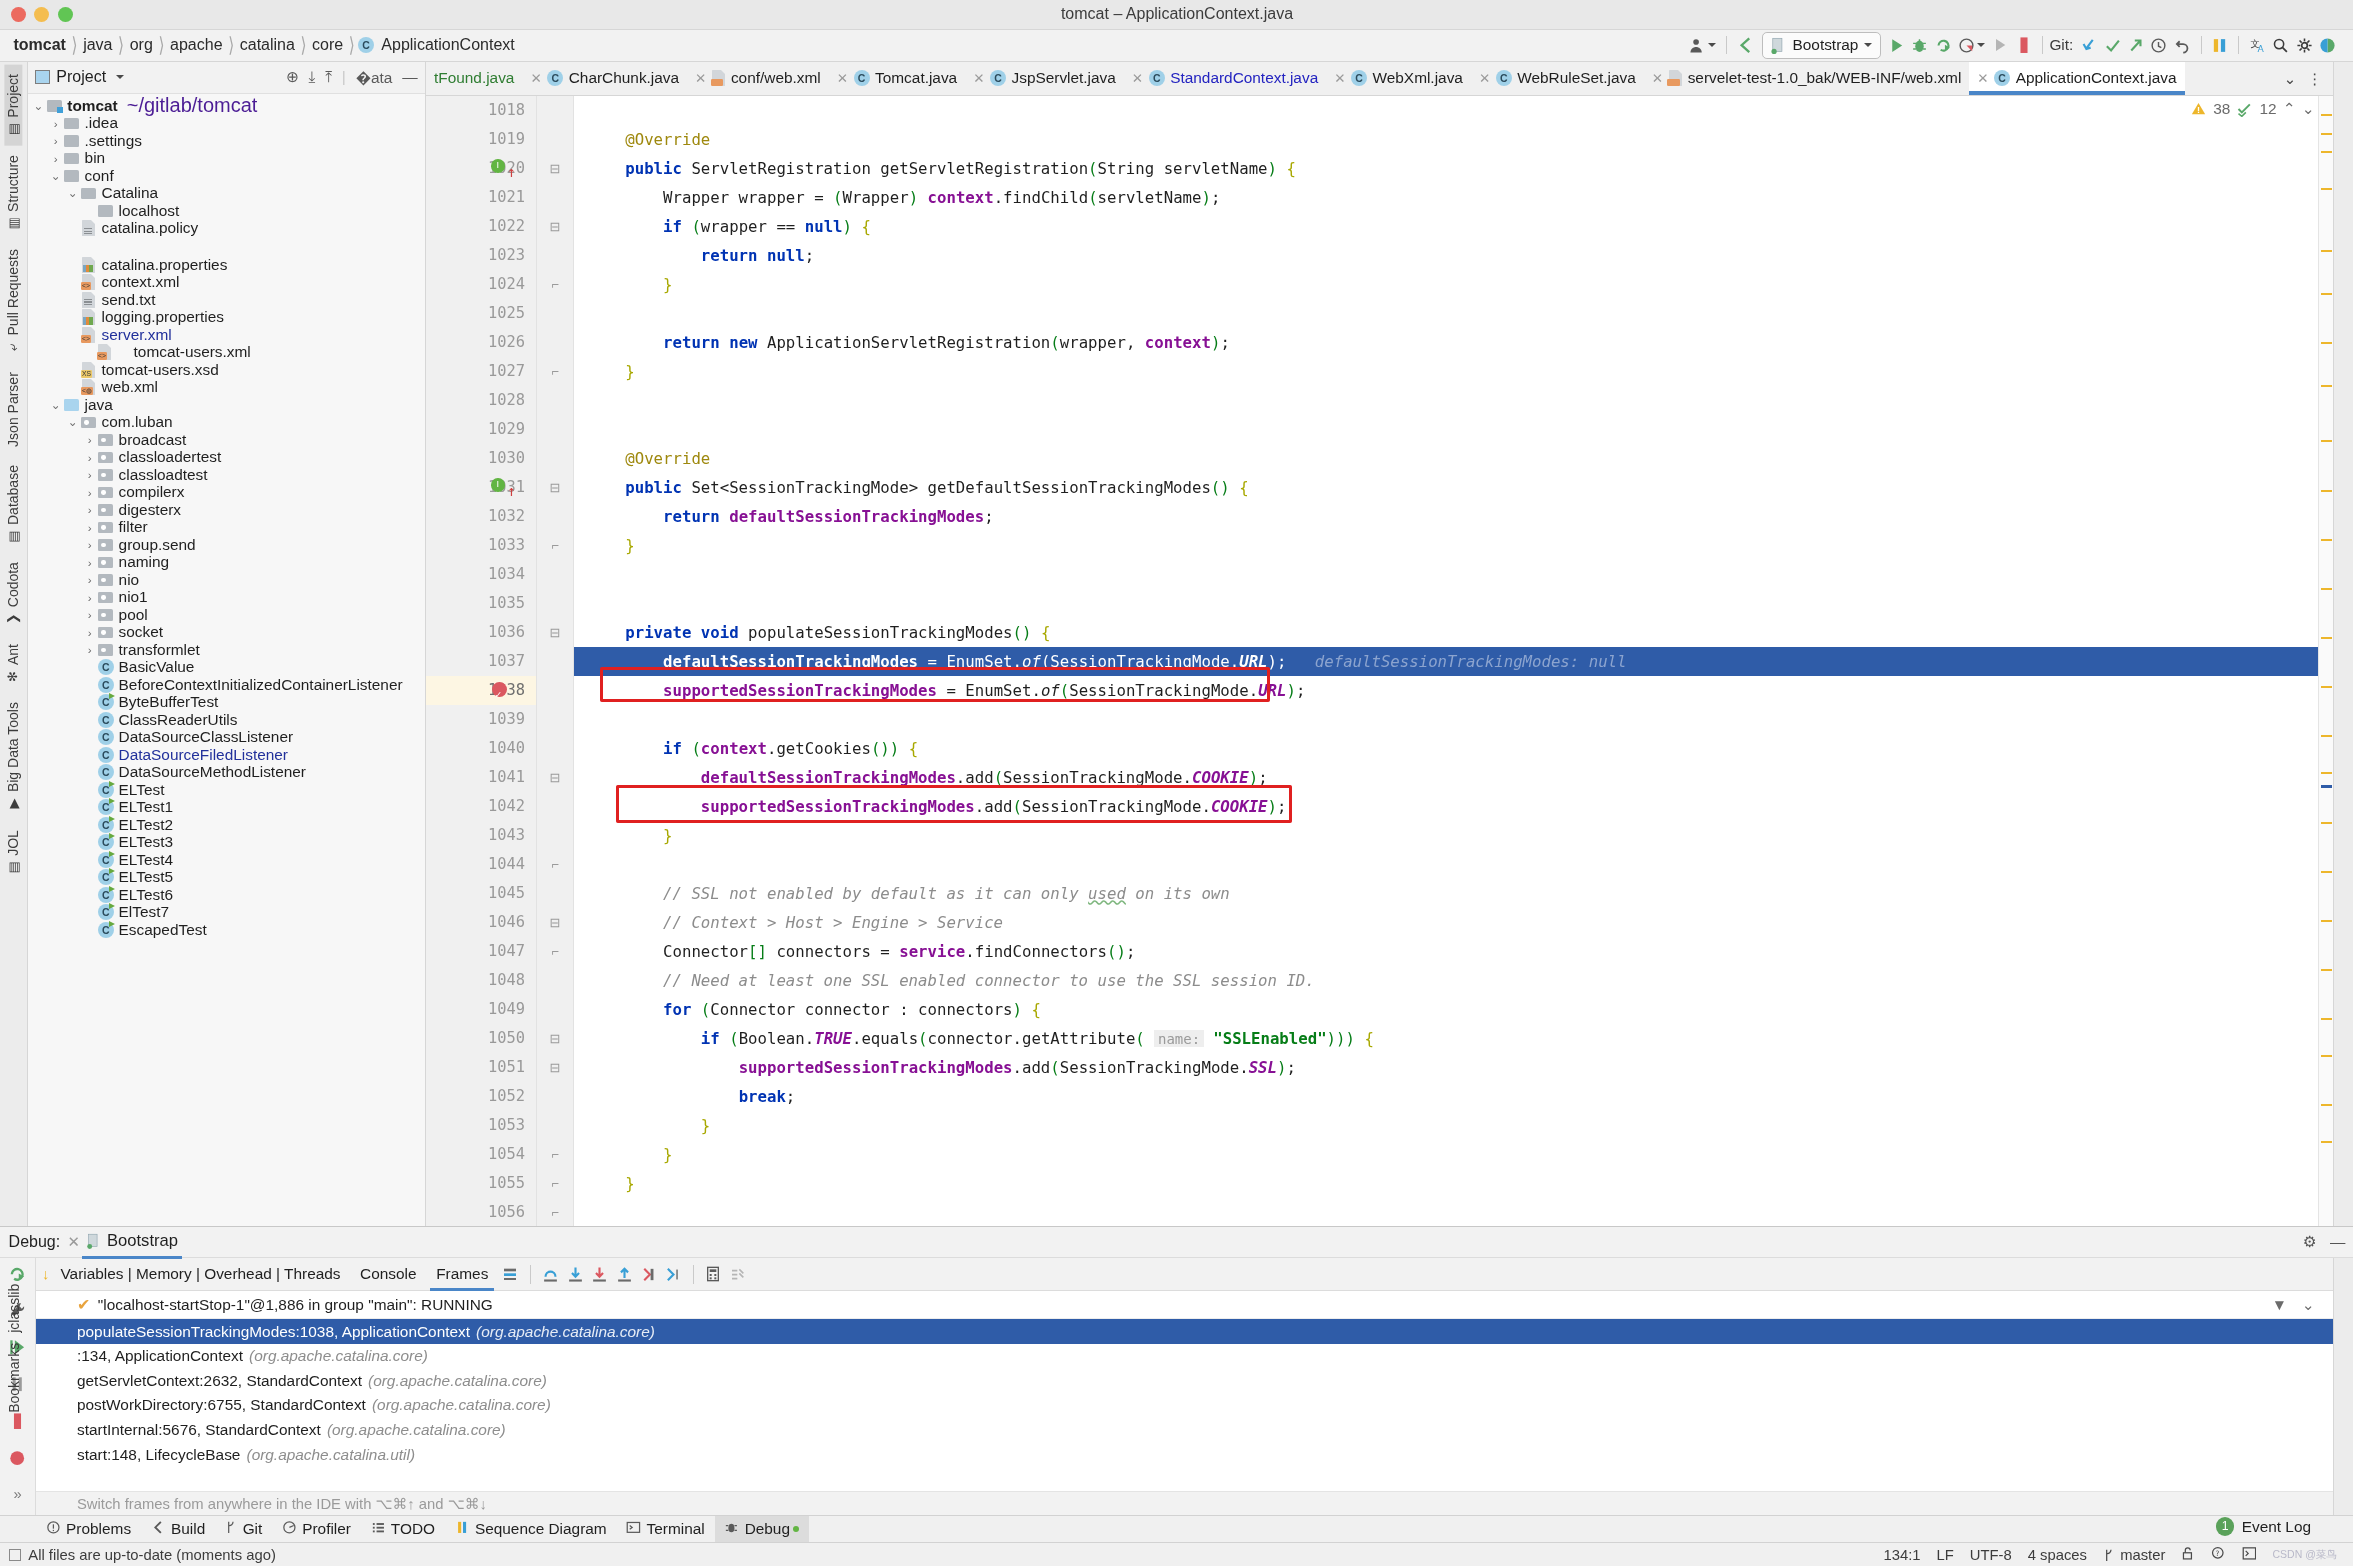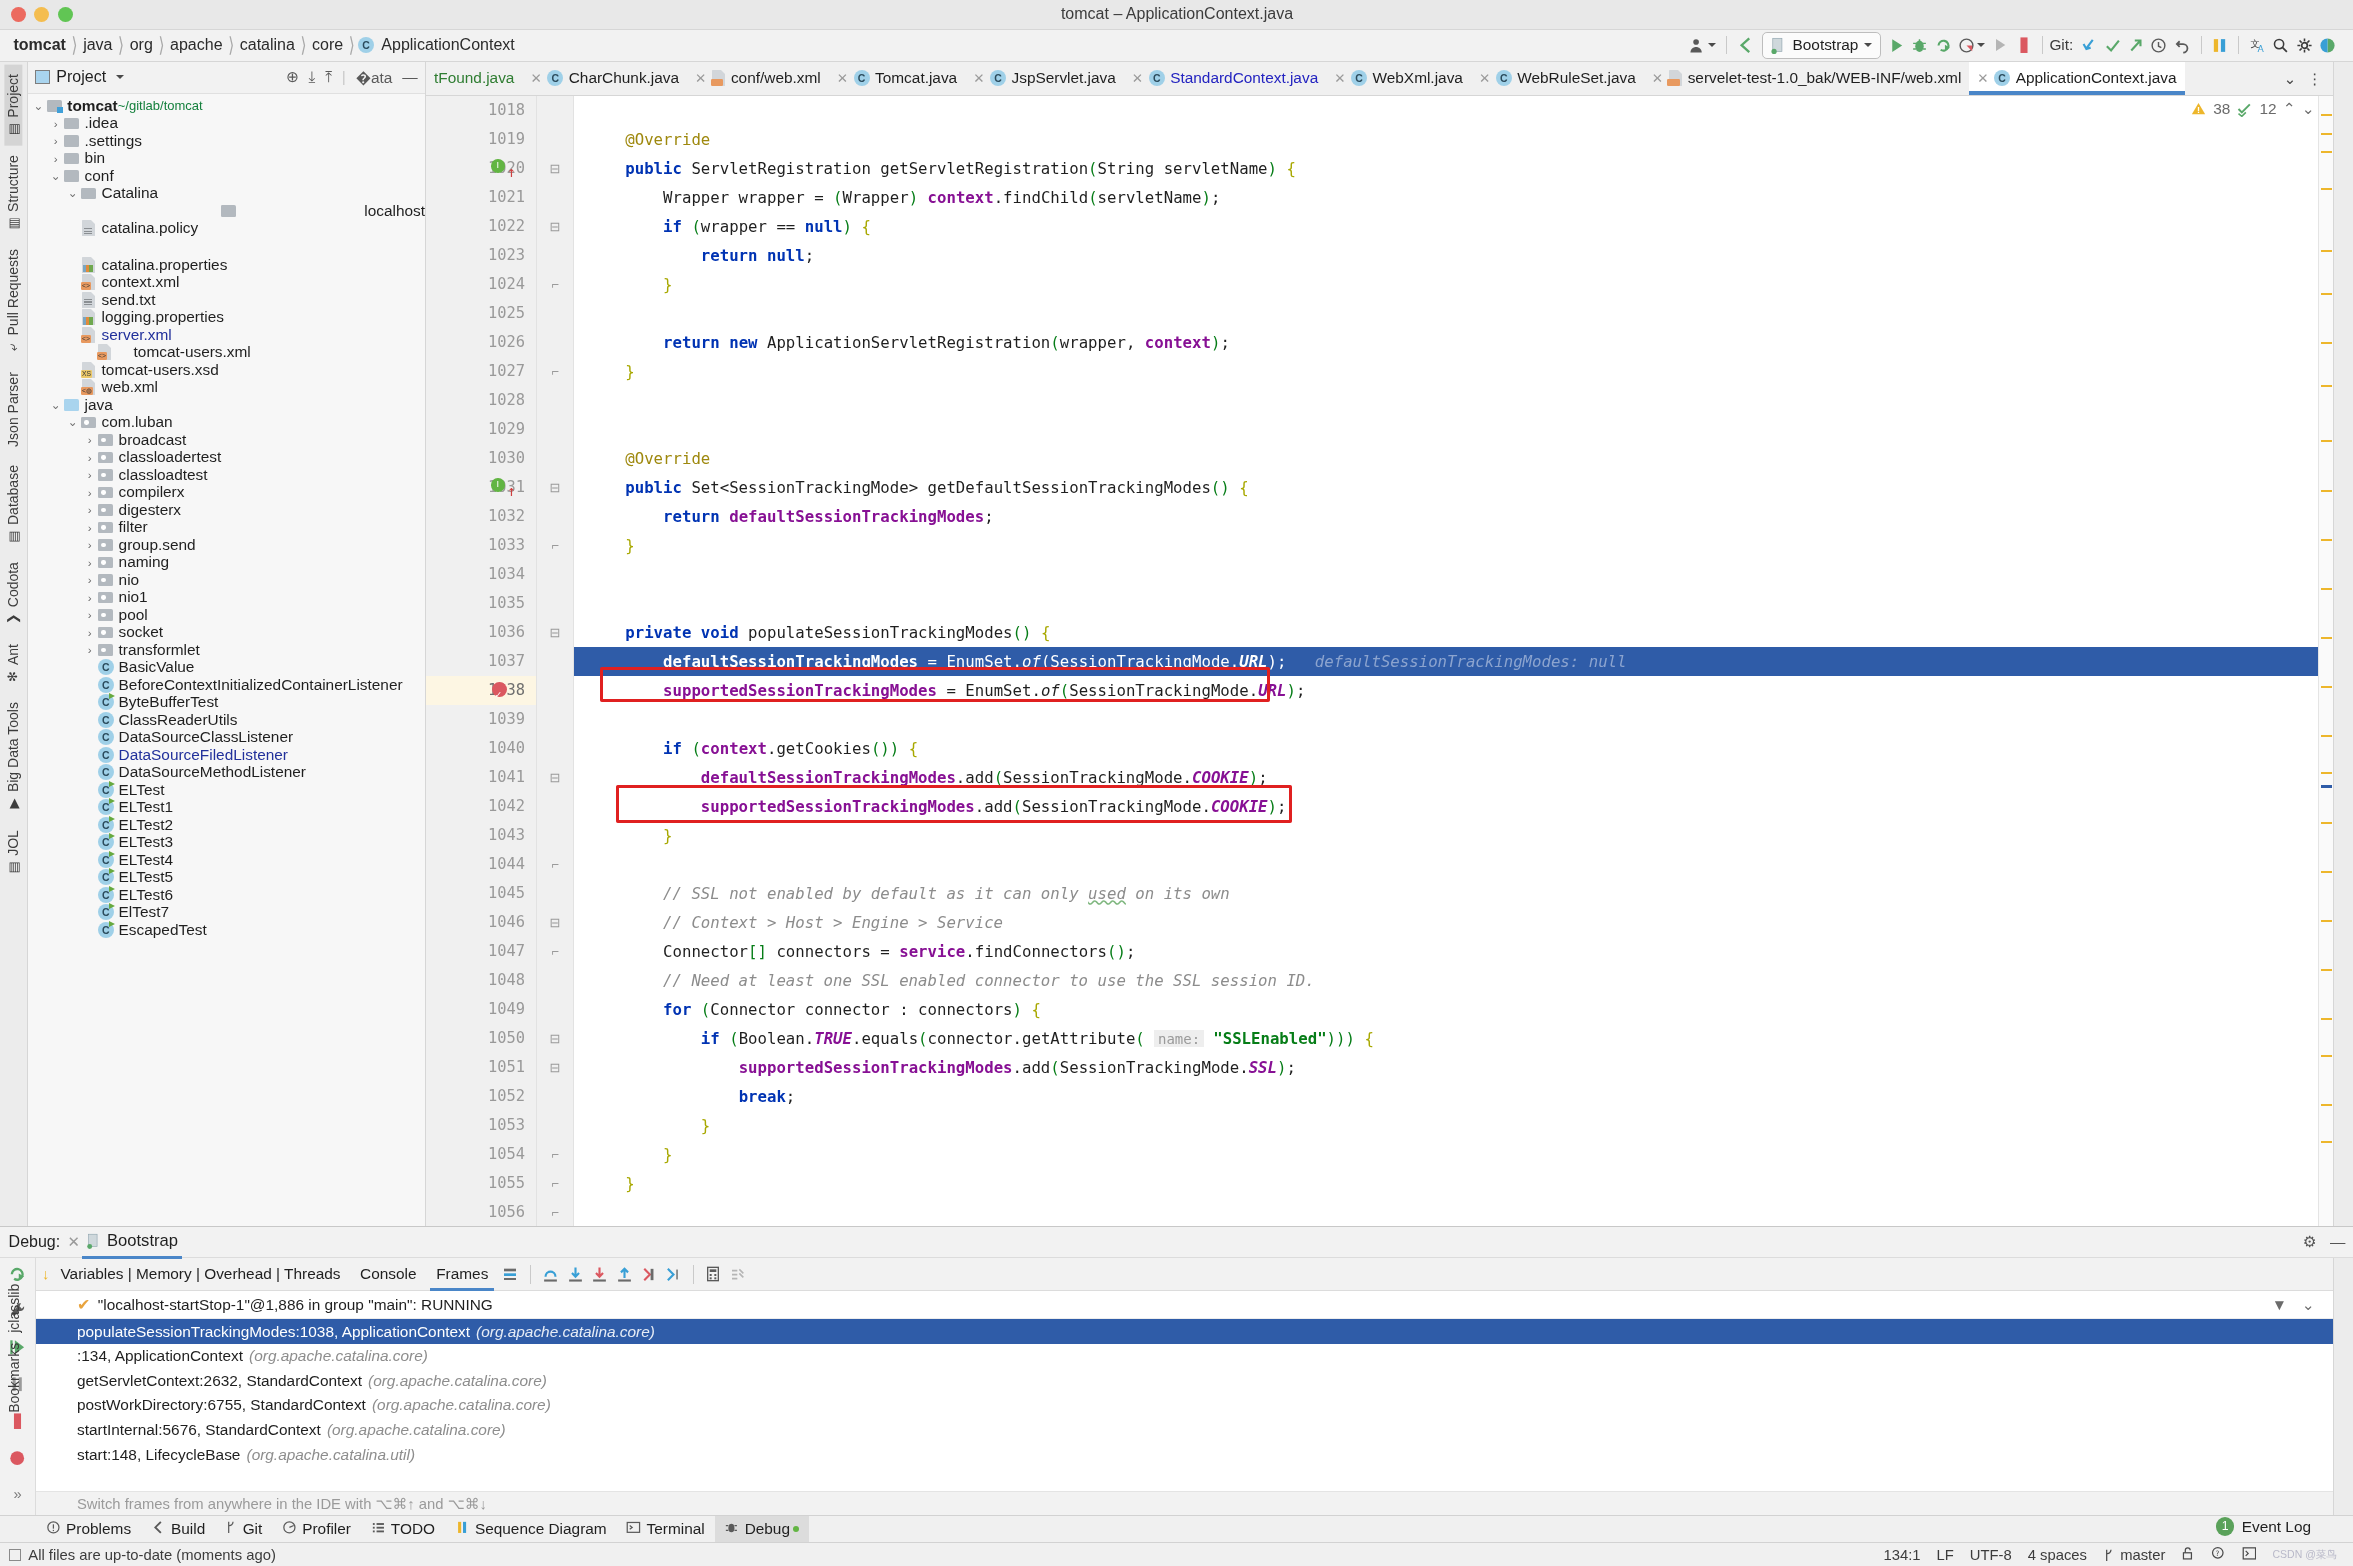--- a/index.html
+++ b/index.html
@@ -80,21 +80,21 @@
      background:linear-gradient(to right,#7aa6c2 0 2.5px,#e08b3c 2.5px 5.5px,#6fa84f 5.5px 9.8px);}
   .fileico.txt::after{content:"";position:absolute;left:2.5px;bottom:2.5px;width:8px;height:6.1px;
      background:repeating-linear-gradient(to bottom,#8b8f93 0 1.2px,transparent 1.2px 2.5px);}
   .cls { width:16px;height:16px;border-radius:50%;background:#9fd0e8;color:#2b4b5c;font-size:10.5px;
          display:flex;align-items:center;justify-content:center;font-weight:bold;position:relative; }
   .cls.runnable::after{content:"";position:absolute;right:-1.8px;top:-1.2px;border-left:6.1px solid #67a93f;
          border-top:3.7px solid transparent;border-bottom:3.7px solid transparent;}
   .lbl { font-size:15.4px; color:#1f1f1f; }
   .lbl.bold { font-weight:bold; }
   .lbl.blue { color:#21309b; }
-  .sub { font-size:13px; color:#15803d; margin-left:0; }
+  .sub { font-size:20px; color:#4c1d95; margin-left:9px; }
 
   
   .editor-col { flex:1 1 auto; display:flex; flex-direction:column; min-width:0; background:#fff; }
 
   .tabsbar { height:34px; background:#f0f0f0; border-bottom:0.6px solid #d6d6d6; display:flex; align-items:stretch; flex:0 0 34px; overflow:hidden; }
   .etab { display:flex; align-items:center; gap:5.5px; padding:0 8px; white-space:nowrap; position:relative; font-size:15.4px; }
   .etab .x { color:#9a9a9a; font-size:13.5px; }
   .etab.active { background:#ffffff; }
   .etab.active::after { content:""; position:absolute; left:0; right:0; bottom:0; height:3.1px; background:#4a86c8; }
   .etab .name.green { color:#2f7d32; }
@@ -426,21 +426,21 @@
             </span>
             <span class="lbl">conf</span>
           </div>
           <div class="row" style="padding-left: 38px;">
             <span class="arrow">⌄</span>
             <span class="ico">
               <span class="fold"></span>
             </span>
             <span class="lbl">Catalina</span>
           </div>
-          <div class="row" style="padding-left: 55px; justify-content: space-between;">
+          <div class="row" style="padding-left: 55px;">
             <span class="arrow none"></span>
             <span class="ico">
               <span class="fold"></span>
             </span>
             <span class="lbl">localhost</span>
           </div>
           <div class="row" style="padding-left: 38px;">
             <span class="arrow none"></span>
             <span class="ico">
               <span class="fileico txt"></span>

